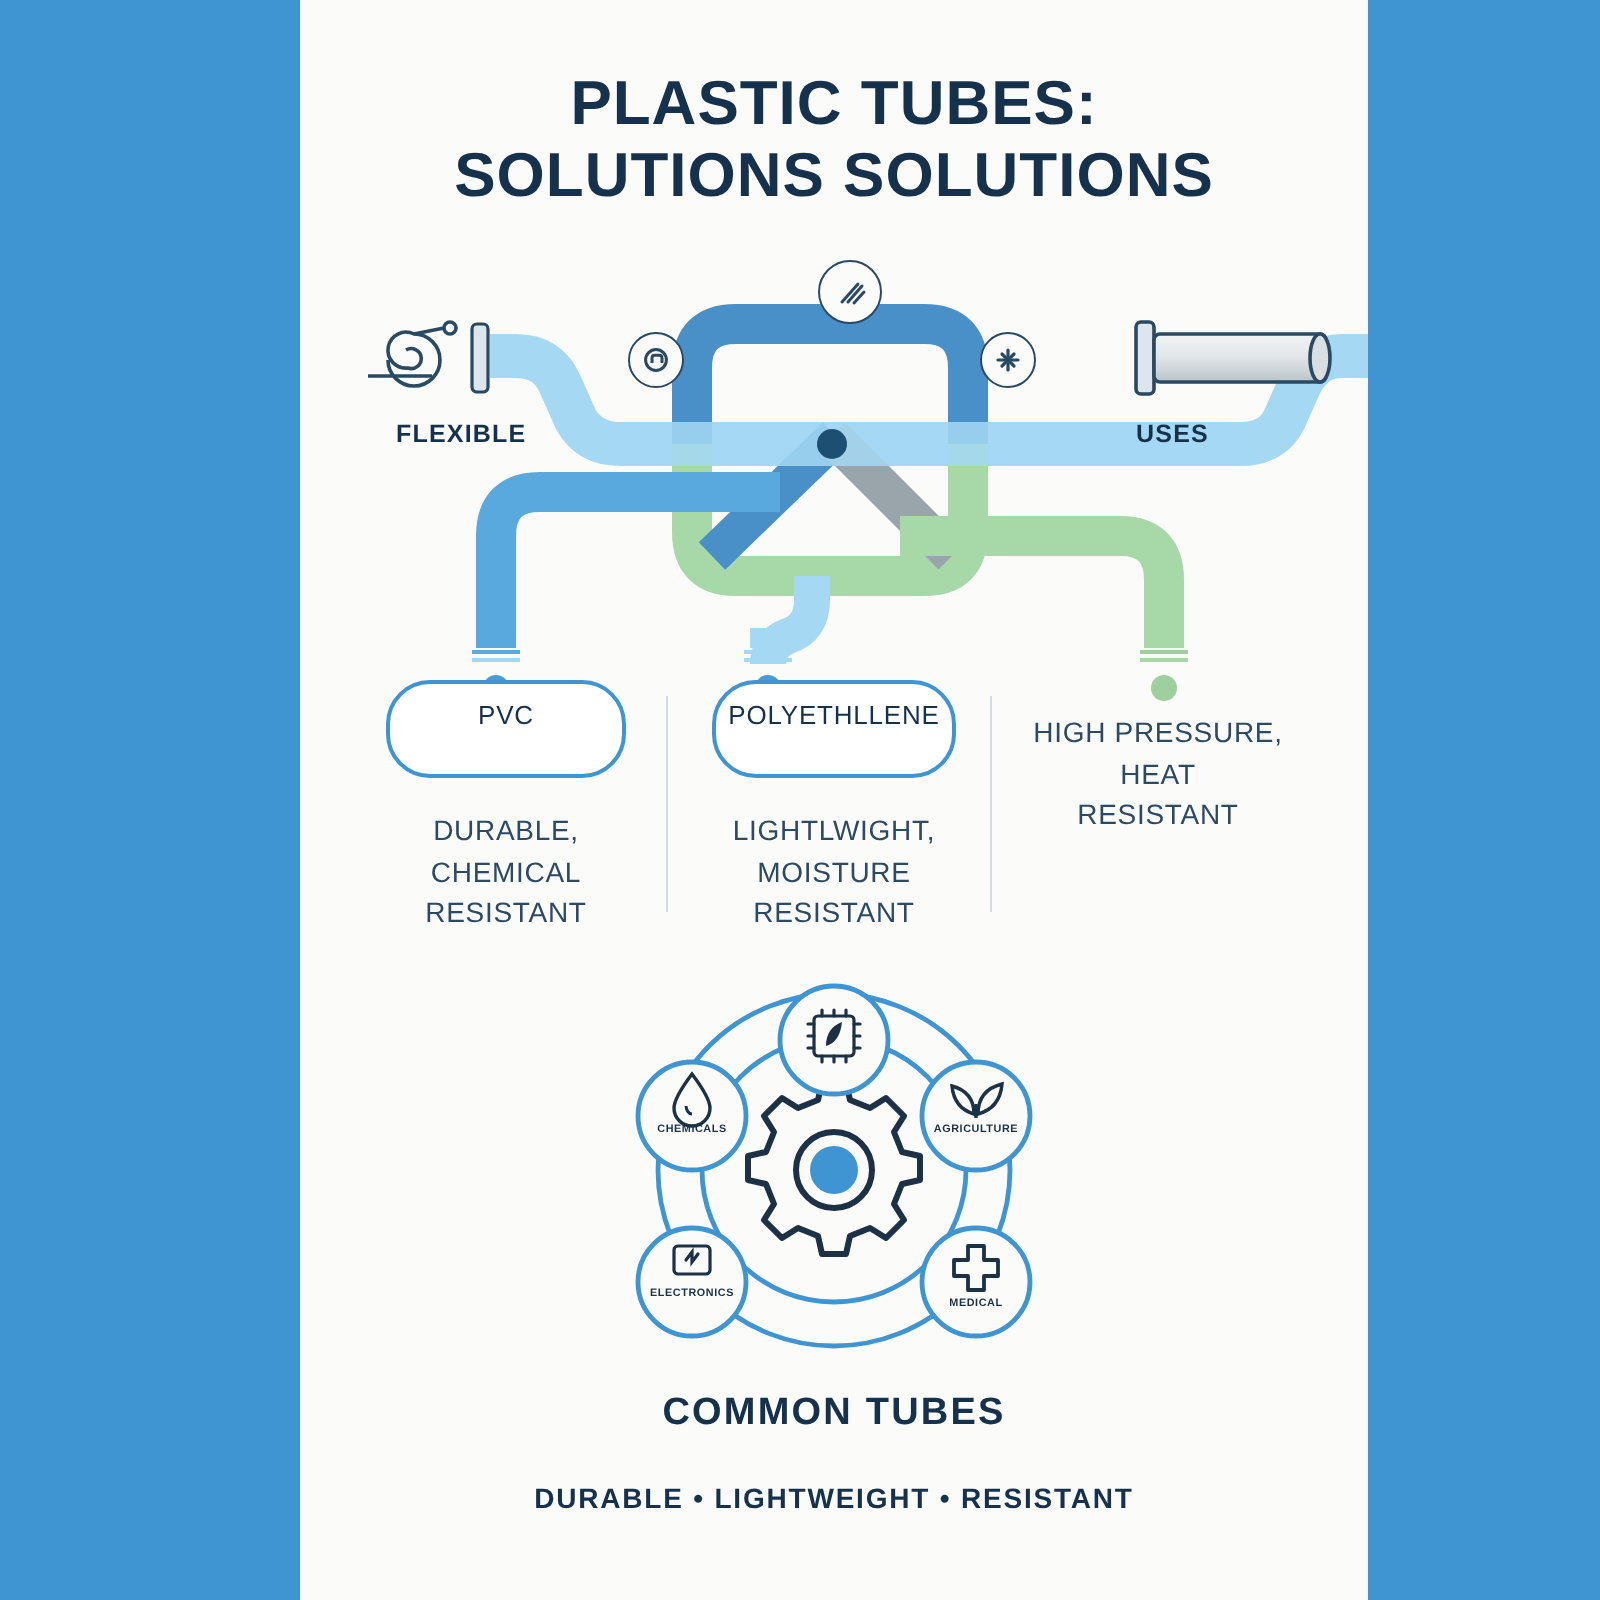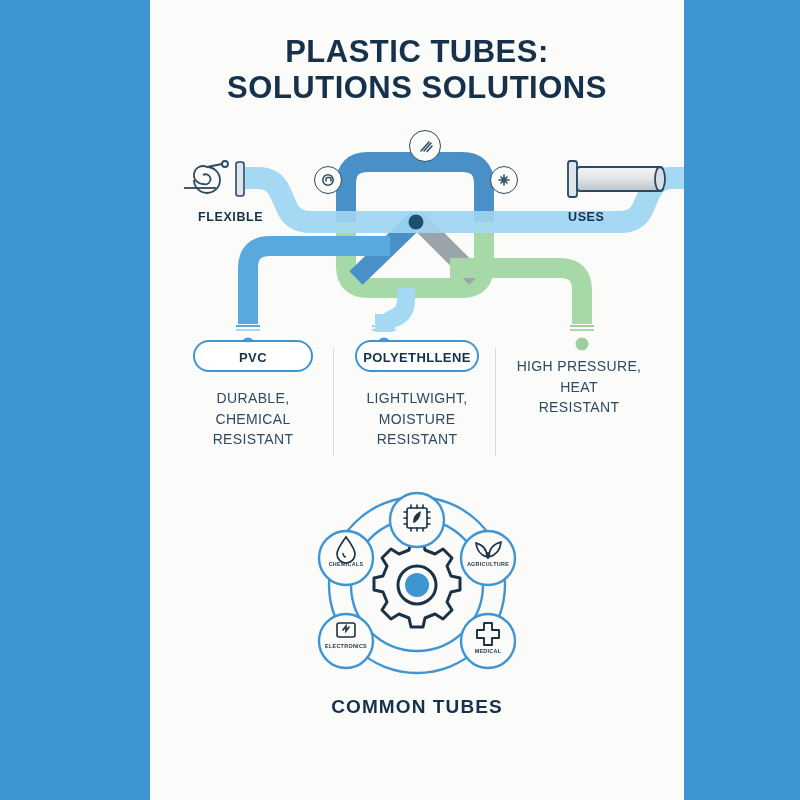--- a/index.html
+++ b/index.html
@@ -51,22 +51,22 @@
   #materials{position:absolute;left:0;top:340px;width:534px;height:120px;}
   .mat-col{
     position:absolute;top:0;width:160px;text-align:center;
   }
   .mat-col.c0{left:23px;}
   .mat-col.c1{left:187px;}
   .mat-col.c2{left:349px;}
   .pill{
     display:inline-block;box-sizing:border-box;
     border:2.4px solid #3f95d2;border-radius:22px;background:#ffffff;
-    color:#16314b;font-weight:bold;font-size:13px;letter-spacing:.4px;
-    padding:8px 6px 5px;min-width:120px;
+    color:#16314b;font-weight:normal;font-size:13px;letter-spacing:.4px;
+    padding:8px 6px 22px;min-width:120px;
   }
   .mat-desc{
     margin-top:16px;color:#2d4a63;font-size:14px;line-height:1.48;
     letter-spacing:.35px;
   }
   .divider{
     position:absolute;top:8px;width:1px;height:108px;background:#d3dbe2;
   }
   #div-1{left:183px;}
   #div-2{left:345px;}
@@ -284,15 +284,16 @@
           <g transform="translate(196,61)">
             <path d="M 0 -12 Q 9 0 9 5 A 9 9 0 0 1 -9 5 Q -9 0 0 -12 Z" fill="none" stroke="#1c3145" stroke-width="1.7"></path>
             <path d="M -3 4 a 3 4.5 0 0 0 3 4" fill="none" stroke="#1c3145" stroke-width="1.5"></path>
           </g>
           <text x="196" y="78" text-anchor="middle" font-family="Liberation Sans, sans-serif" font-size="5.4" font-weight="bold" fill="#1c3145" letter-spacing="0.3">CHEMICALS</text>
         </g>
       </svg>
     </div>
 
     <div class="foot" id="common-uses">COMMON TUBES</div>
+    <div class="foot" id="tagline">DURABLE • LIGHTWEIGHT • RESISTANT</div>
 
   </div>
 </div>
 
 </body></html>

